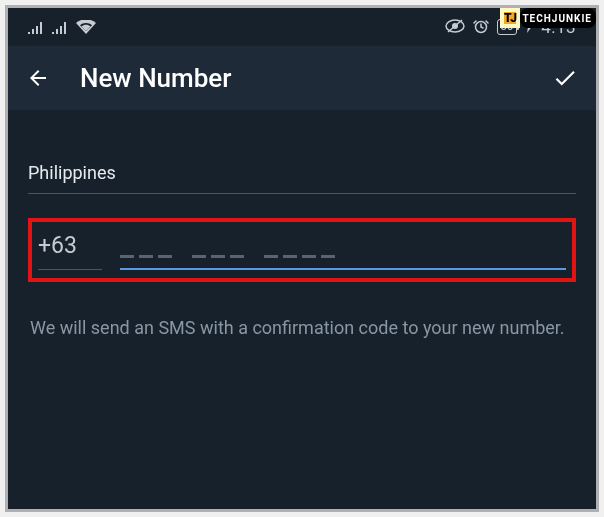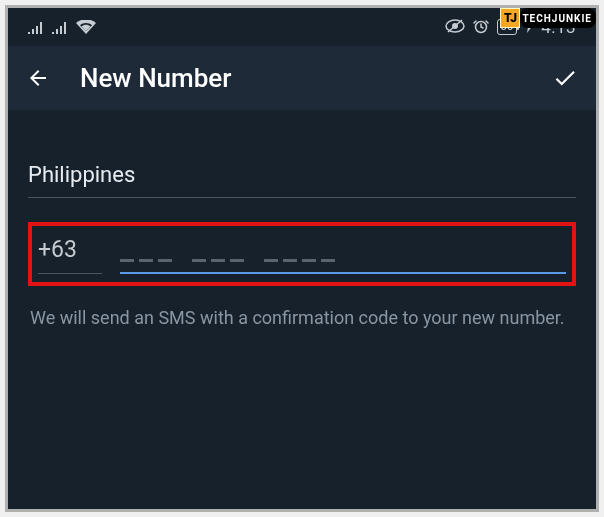--- a/index.html
+++ b/index.html
@@ -33,21 +33,21 @@
   .watermark-logo {
     background: #f5a623;
     color: #000;
     font-weight: 900;
     font-size: 12px;
     width: 20px;
     height: 20px;
     display: flex;
     align-items: center;
     justify-content: center;
-    border: 1px solid #fef9c3;
+    border: 4px solid #fef9c3;
   }
   .watermark-text {
     font-size: 10px;
     letter-spacing: 1px;
     font-weight: 700;
     color: #fff;
     background: #000;
     padding: 3px 4px 3px 2px;
     height: 20px;
     display: flex;
@@ -112,31 +112,31 @@
   .confirm-check {
     color: #fff;
     display: flex;
     align-items: center;
     cursor: pointer;
   }
   .content {
     padding: 52px 20px 20px 20px;
   }
   .country-row {
-    font-size: 22px;
+    font-size: 18px;
     color: #e7ebef;
     padding-bottom: 10px;
     border-bottom: 1.5px solid #4a5560;
     cursor: pointer;
     margin-bottom: 24px;
   }
   .highlight-box {
     border: 4px solid #e11313;
     padding: 10px 6px 8px 6px;
-    margin-bottom: 18px;
+    margin-bottom: 32px;
   }
   .number-row {
     display: flex;
     align-items: flex-end;
     gap: 18px;
   }
   .cc-field {
     width: 64px;
     font-size: 23px;
     color: #c5cbd1;

